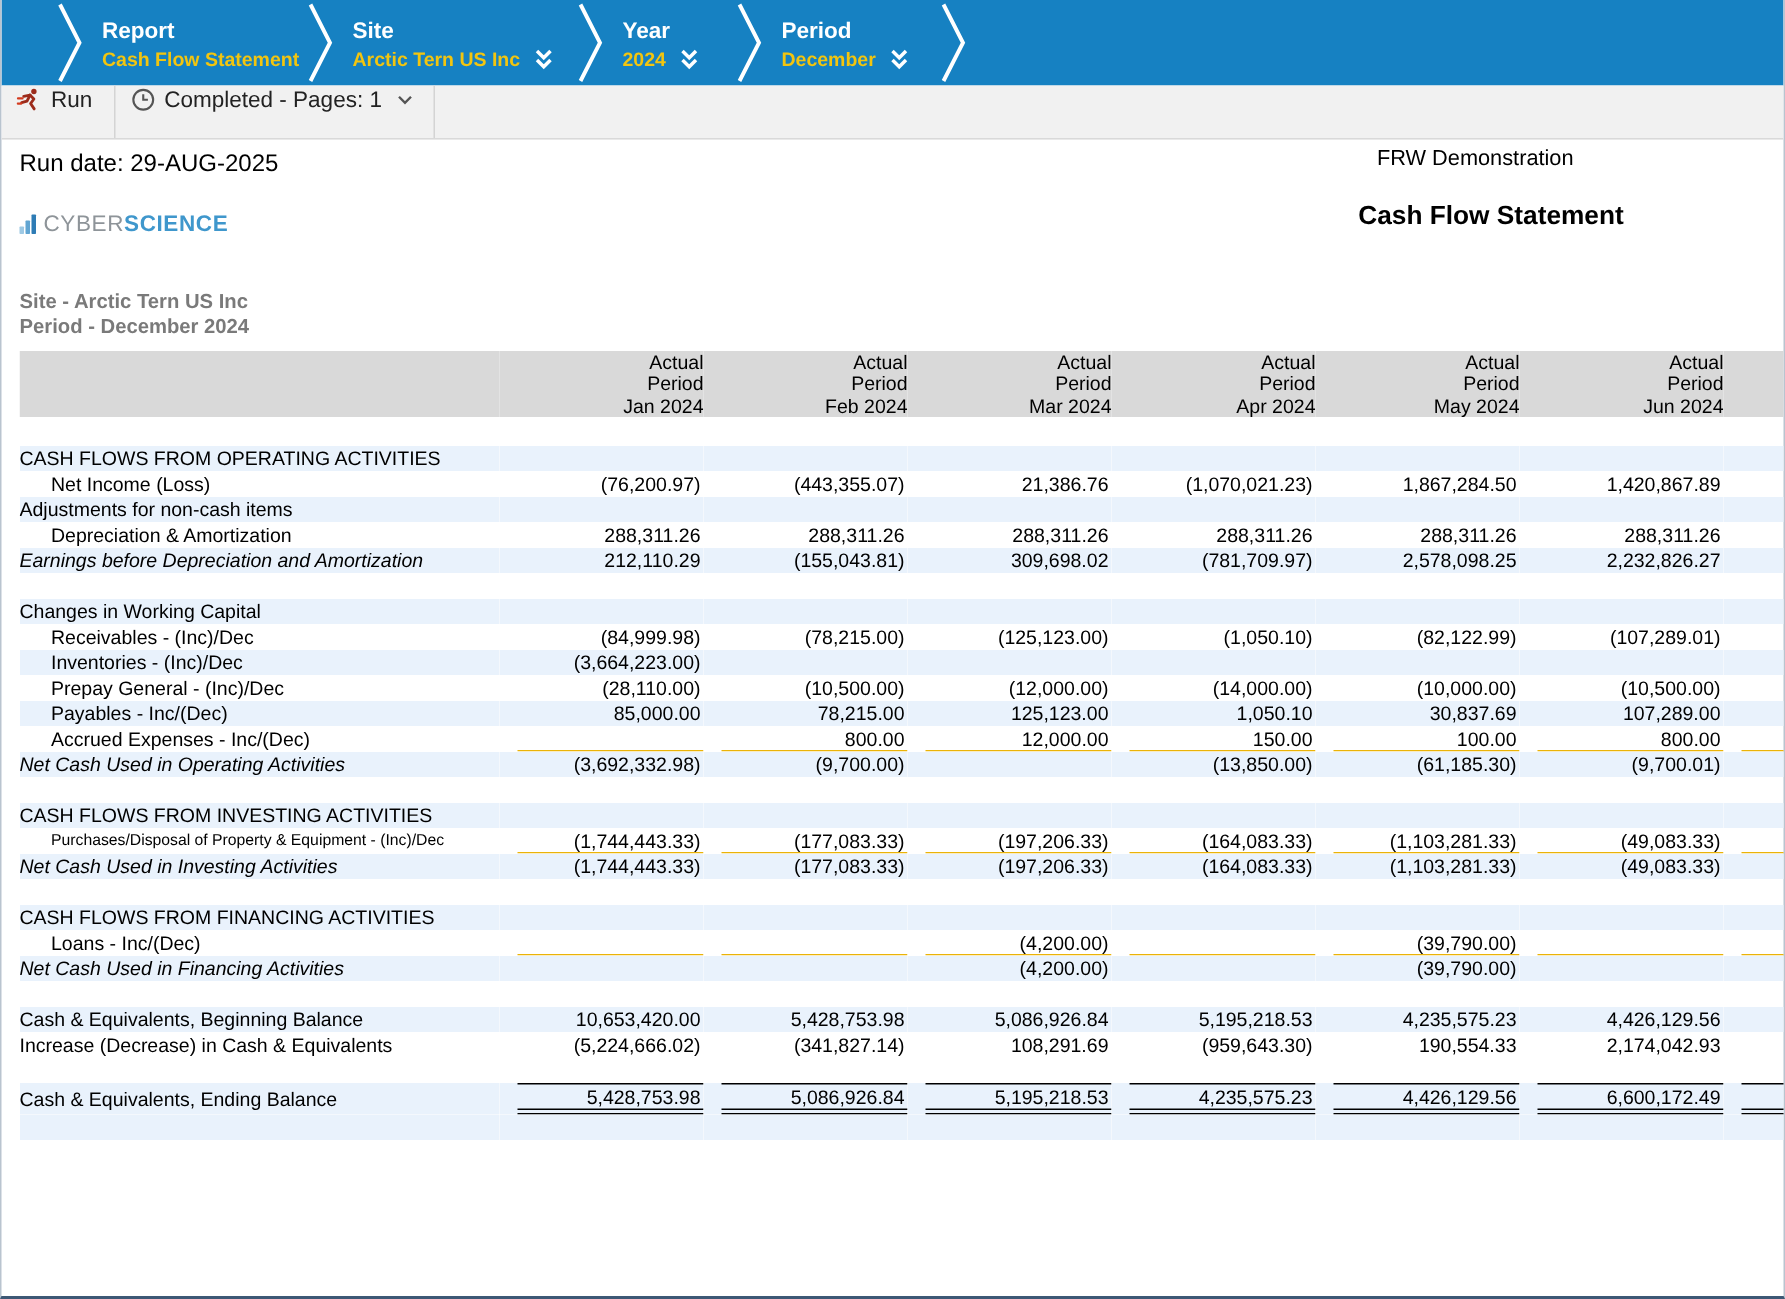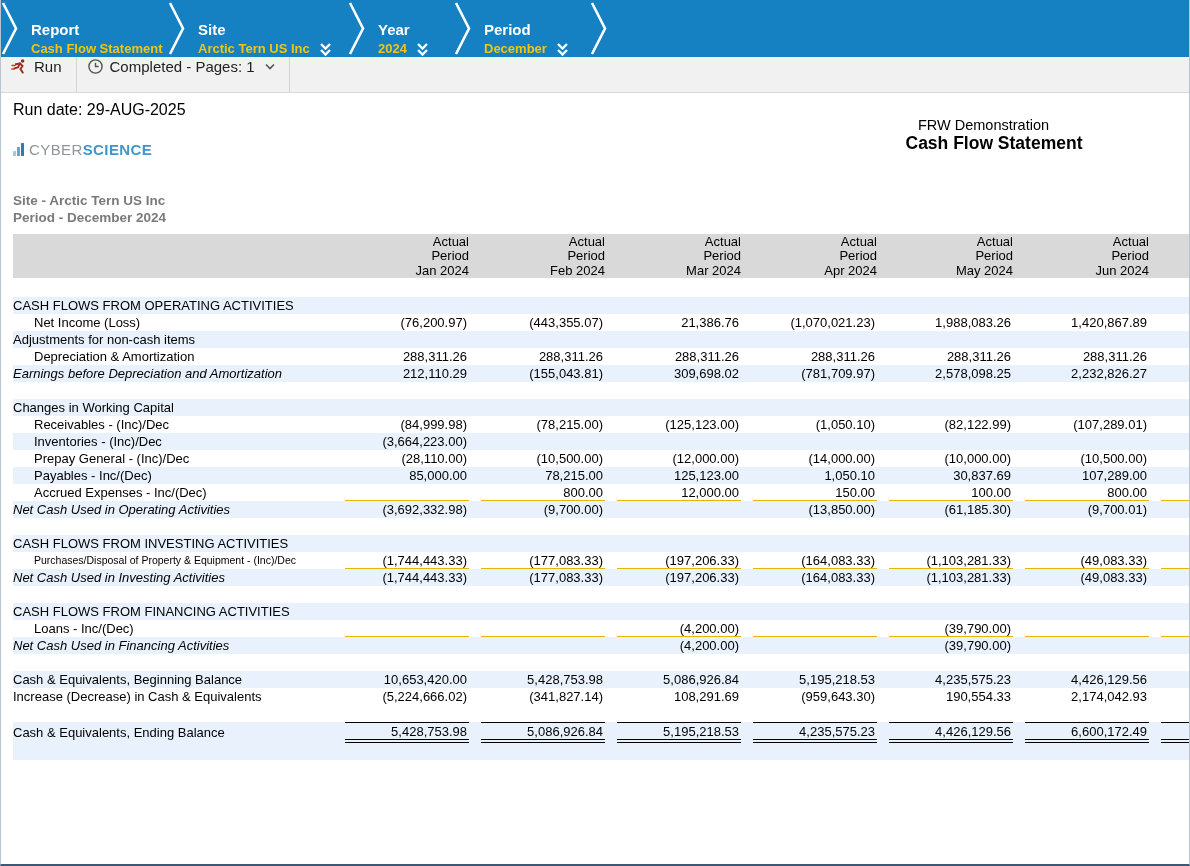--- a/index.html
+++ b/index.html
@@ -6,40 +6,40 @@
   html,body { background:#fff; }
   body { font-family: "Liberation Sans", "DejaVu Sans", sans-serif; }
   #app {
     position: relative; width: 1190px; height: 866px; background:#fff;
     overflow: hidden;
     border-left: 1px solid #b9c4cf; border-right: 1px solid #b9c4cf;
     border-bottom: 2px solid #3d5875;
   }
 
   
-  .navbar { display:flex; align-items:flex-end; height:57px; background:#1681c2; }
+  .navbar { display:flex; align-items:center; height:57px; background:#1681c2;padding-left:37px; }
   .nav-sep { flex: 0 0 18px; display:block; }
   .nav-seg { display:flex; flex-direction:column; justify-content:center; padding:2px 4px 0 12px; cursor:pointer; }
   .nav-seg .seg-label { color:#fff; font-weight:bold; font-size:15px; line-height:18px; }
   .seg-value-row { display:flex; align-items:center; gap:9px; margin-top:2px; }
   .nav-seg .seg-value { color:#f2c50f; font-weight:bold; font-size:13px; line-height:16px; }
   .seg-report { width:149px; } .seg-site { width:162px; } .seg-year { width:88px; } .seg-period { width:118px; }
   .nav-fill { flex:1 1 auto; }
 
   
   .toolbar { display:flex; align-items:stretch; height:36px; background:#f1f1f1;
              border-bottom:1px solid #d9d9d9; }
   .tb-btn { display:flex; align-items:center; gap:6px; padding:0 14px 16px 10px;
             border-right:1px solid #d4d4d4; font-size:15px; color:#222; cursor:pointer; }
   .tb-caret { margin-left:4px; }
 
   
   .report-area { position:relative; padding:4px 0 0 12px; }
   .run-date { font-size:16px; color:#000000; margin-top:4px; }
-  .org-label { position:absolute; left:880px; top:24px; width:205px; text-align:center;
+  .org-label { position:absolute; left:880px; top:5px; width:205px; text-align:center;
                font-size:14.5px; color:#000; }
   .logo-row { margin-top:21px; display:flex; align-items:center; height:18px;text-align:right; }
   .logo-bars { display:flex; align-items:flex-end; gap:1px; margin-right:5px; }
   .logo-bars i { display:block; width:3px; border-radius:0.5px; }
   .logo-bars i:nth-child(1){ height:5px; background:#9ec9e4; }
   .logo-bars i:nth-child(2){ height:9px; background:#61a5d2; }
   .logo-bars i:nth-child(3){ height:13px; background:#2e7cb5; }
   .logo-gray { font-size:15px; letter-spacing:0.4px; color:#8e9499; }
   .logo-blue { font-size:15px; letter-spacing:0.4px; color:#3f97cc; font-weight:bold; }
   .report-title { position:absolute; left:868px; top:40px; width:250px; text-align:center;
@@ -272,21 +272,21 @@
               <td class="num">
                 <span class="val">(443,355.07)</span>
               </td>
               <td class="num">
                 <span class="val">21,386.76</span>
               </td>
               <td class="num">
                 <span class="val">(1,070,021.23)</span>
               </td>
               <td class="num">
-                <span class="val">1,988,083.26</span>
+                <span class="val">1,867,284.50</span>
               </td>
               <td class="num">
                 <span class="val">1,420,867.89</span>
               </td>
               <td class="num">
                 <span class="val"></span>
               </td>
             </tr>
             <tr class="r-section shaded">
               <td class="lbl">Adjustments for non-cash items</td>

